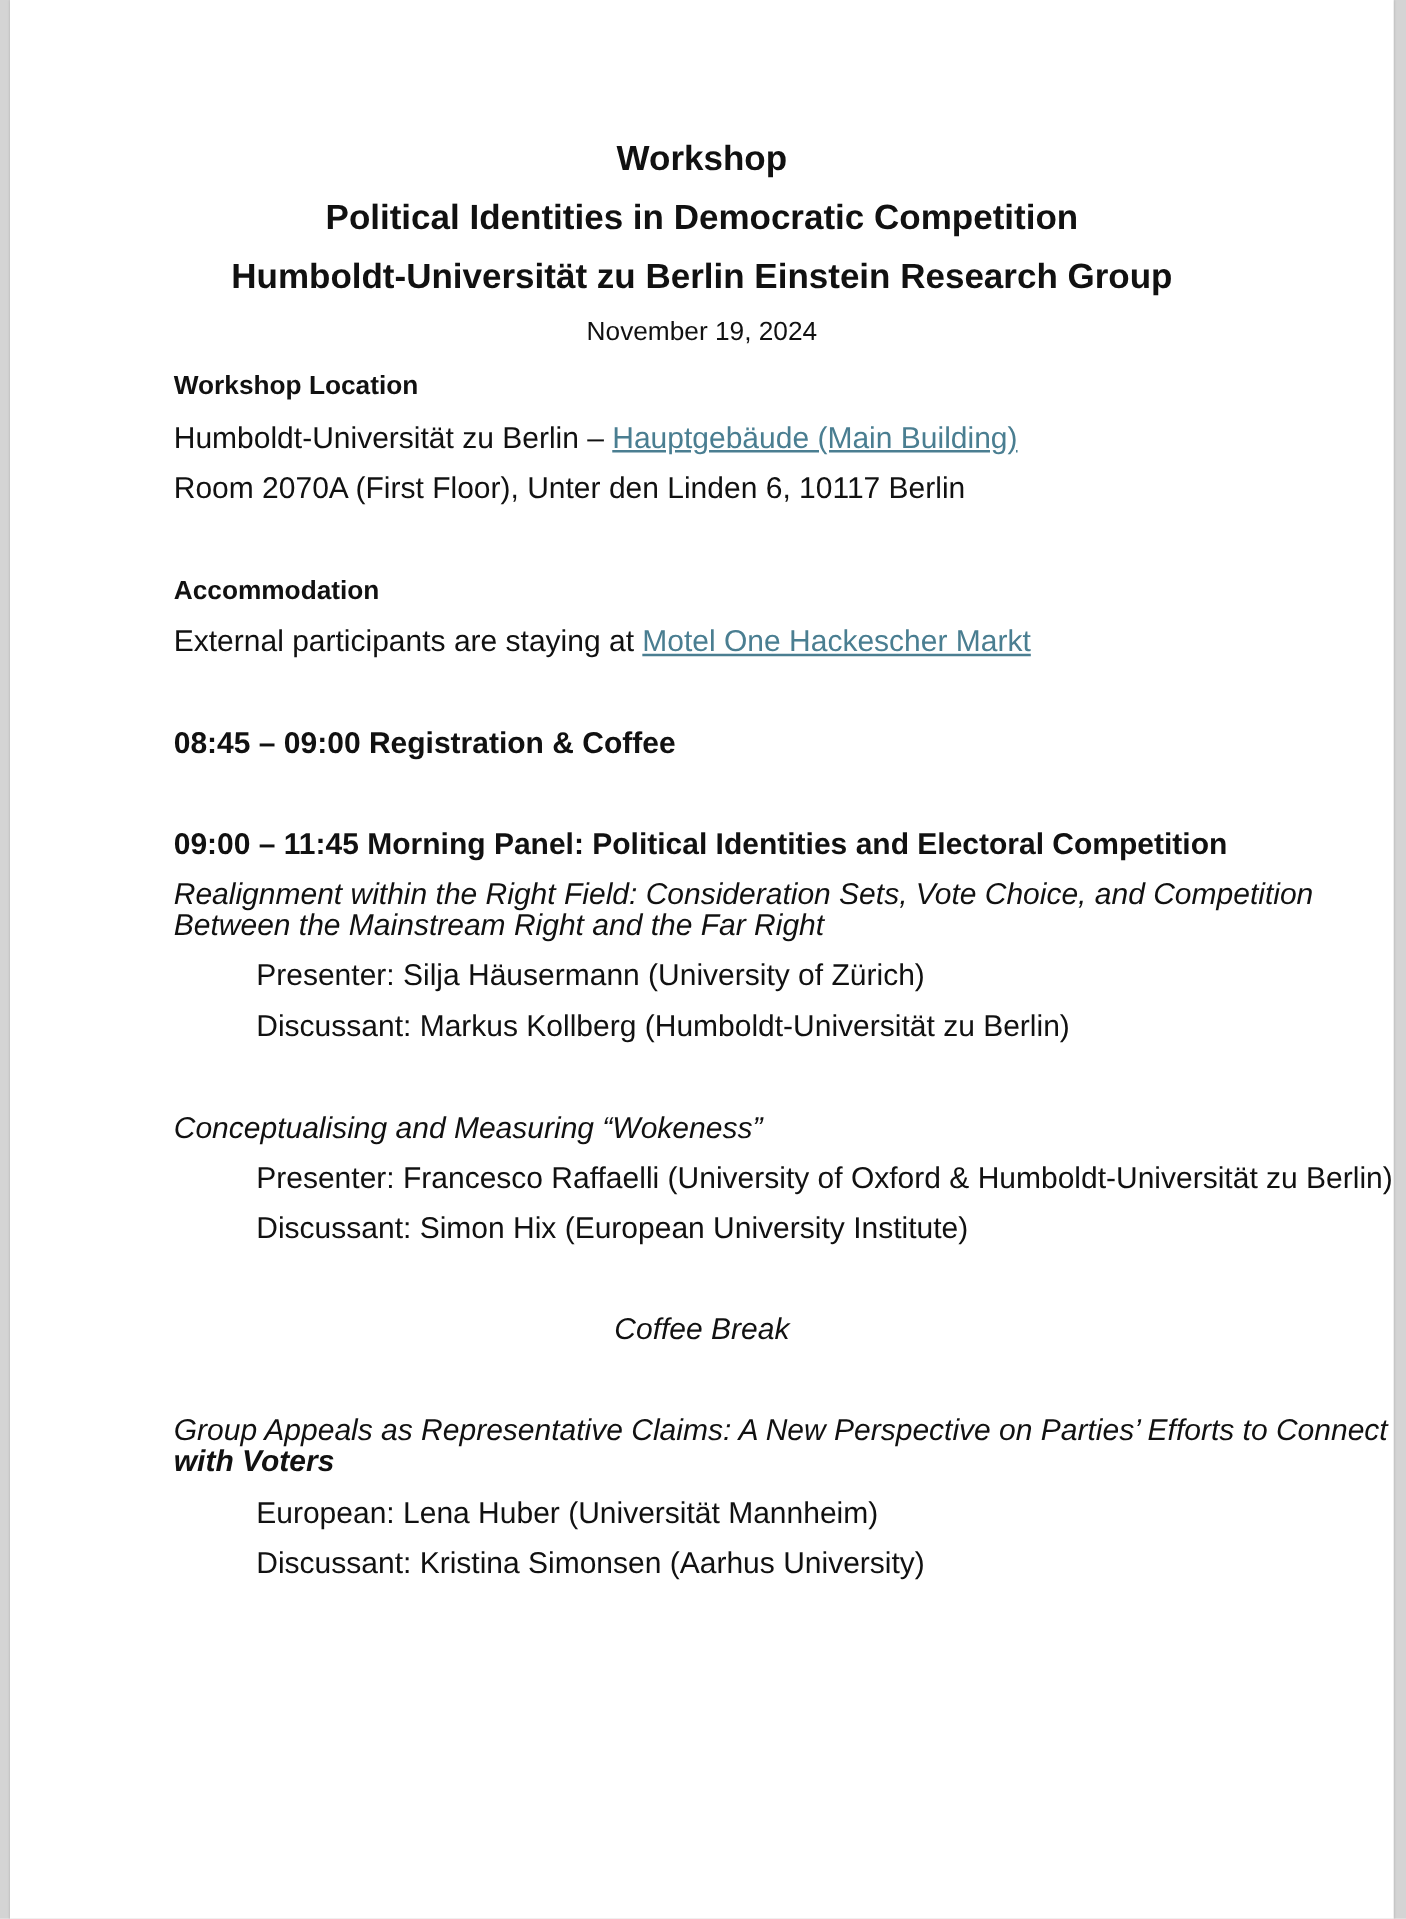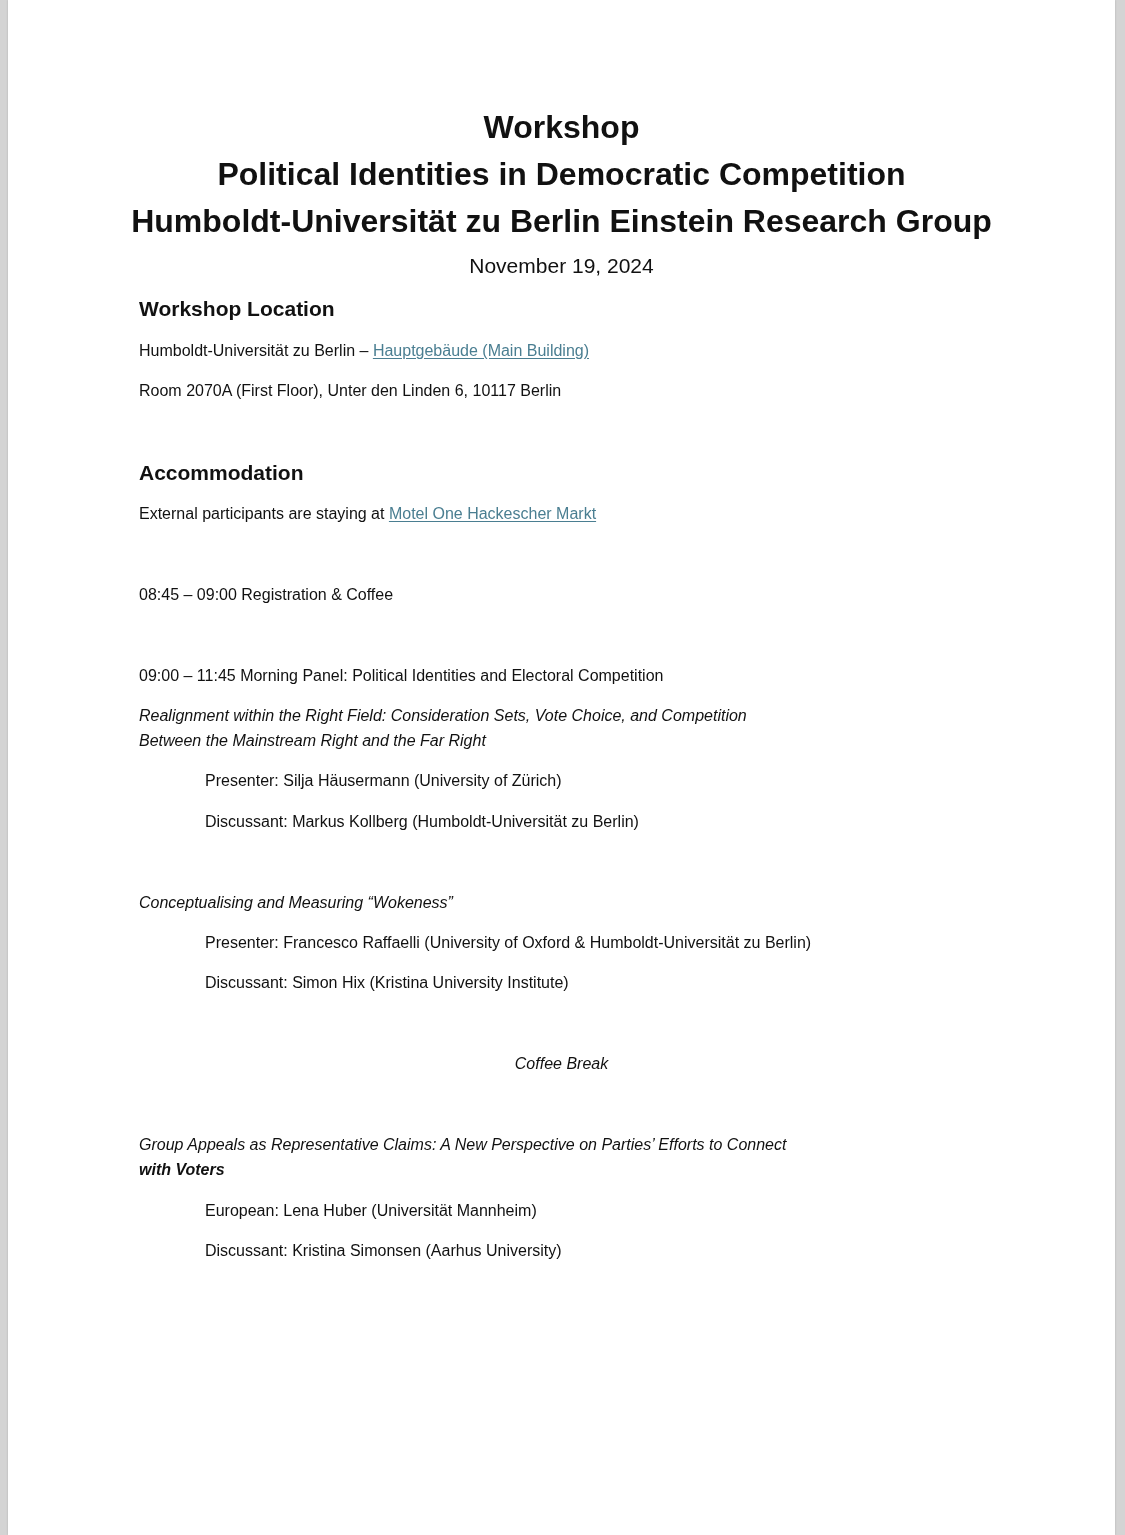--- a/index.html
+++ b/index.html
@@ -20,42 +20,42 @@
       left: 8px;
       top: 0;
       width: 1107px;
       height: 1535px;
       background: #ffffff;
       box-shadow: 0 0 2px rgba(0,0,0,0.18);
     }
     .abs {
       position: absolute;
       white-space: nowrap;
-      font-size: 16px;
+      font-size: 24px;
       line-height: 24px;
     }
     .center {
       left: 0;
       width: 1107px;
       text-align: center;
     }
     .title {
       font-weight: bold;
-      font-size: 32px;
+      font-size: 28px;
       line-height: 28px;
     }
     .date {
       font-size: 21px;
     }
     .heading {
       font-weight: bold;
       font-size: 21px;
     }
     .bold {
-      font-weight: normal;
+      font-weight: bold;
     }
     .italic {
       font-style: italic;
     }
     .indent {
       left: 197px;
     }
     .left {
       left: 131px;
     }
@@ -90,21 +90,21 @@
 
   <div class="abs left bold" style="top:664px;">09:00 – 11:45 Morning Panel: Political Identities and Electoral Competition</div>
 
   <div class="abs left italic" style="top:704px;">Realignment within the Right Field: Consideration Sets, Vote Choice, and Competition</div>
   <div class="abs left italic" style="top:729px;">Between the Mainstream Right and the Far Right</div>
   <div class="abs indent" style="top:769px;">Presenter: Silja Häusermann (University of Zürich)</div>
   <div class="abs indent" style="top:810px;">Discussant: Markus Kollberg (Humboldt-Universität zu Berlin)</div>
 
   <div class="abs left italic" style="top:891px;">Conceptualising and Measuring “Wokeness”</div>
   <div class="abs indent" style="top:931px;">Presenter: Francesco Raffaelli (University of Oxford &amp; Humboldt-Universität zu Berlin)</div>
-  <div class="abs indent" style="top:971px;">Discussant: Simon Hix (Kristina University Institute)</div>
+  <div class="abs indent" style="top:971px;">Discussant: Simon Hix (European University Institute)</div>
 
   <div class="abs center italic" style="top:1052px;">Coffee Break</div>
 
   <div class="abs left italic" style="top:1133px;">Group Appeals as Representative Claims: A New Perspective on Parties’ Efforts to Connect</div>
   <div class="abs left italic" style="top:1158px;font-weight:bold;">with Voters</div>
   <div class="abs indent" style="top:1199px;">European: Lena Huber (Universität Mannheim)</div>
   <div class="abs indent" style="top:1239px;text-align:right;">Discussant: Kristina Simonsen (Aarhus University)</div>
 
 
 </div>

